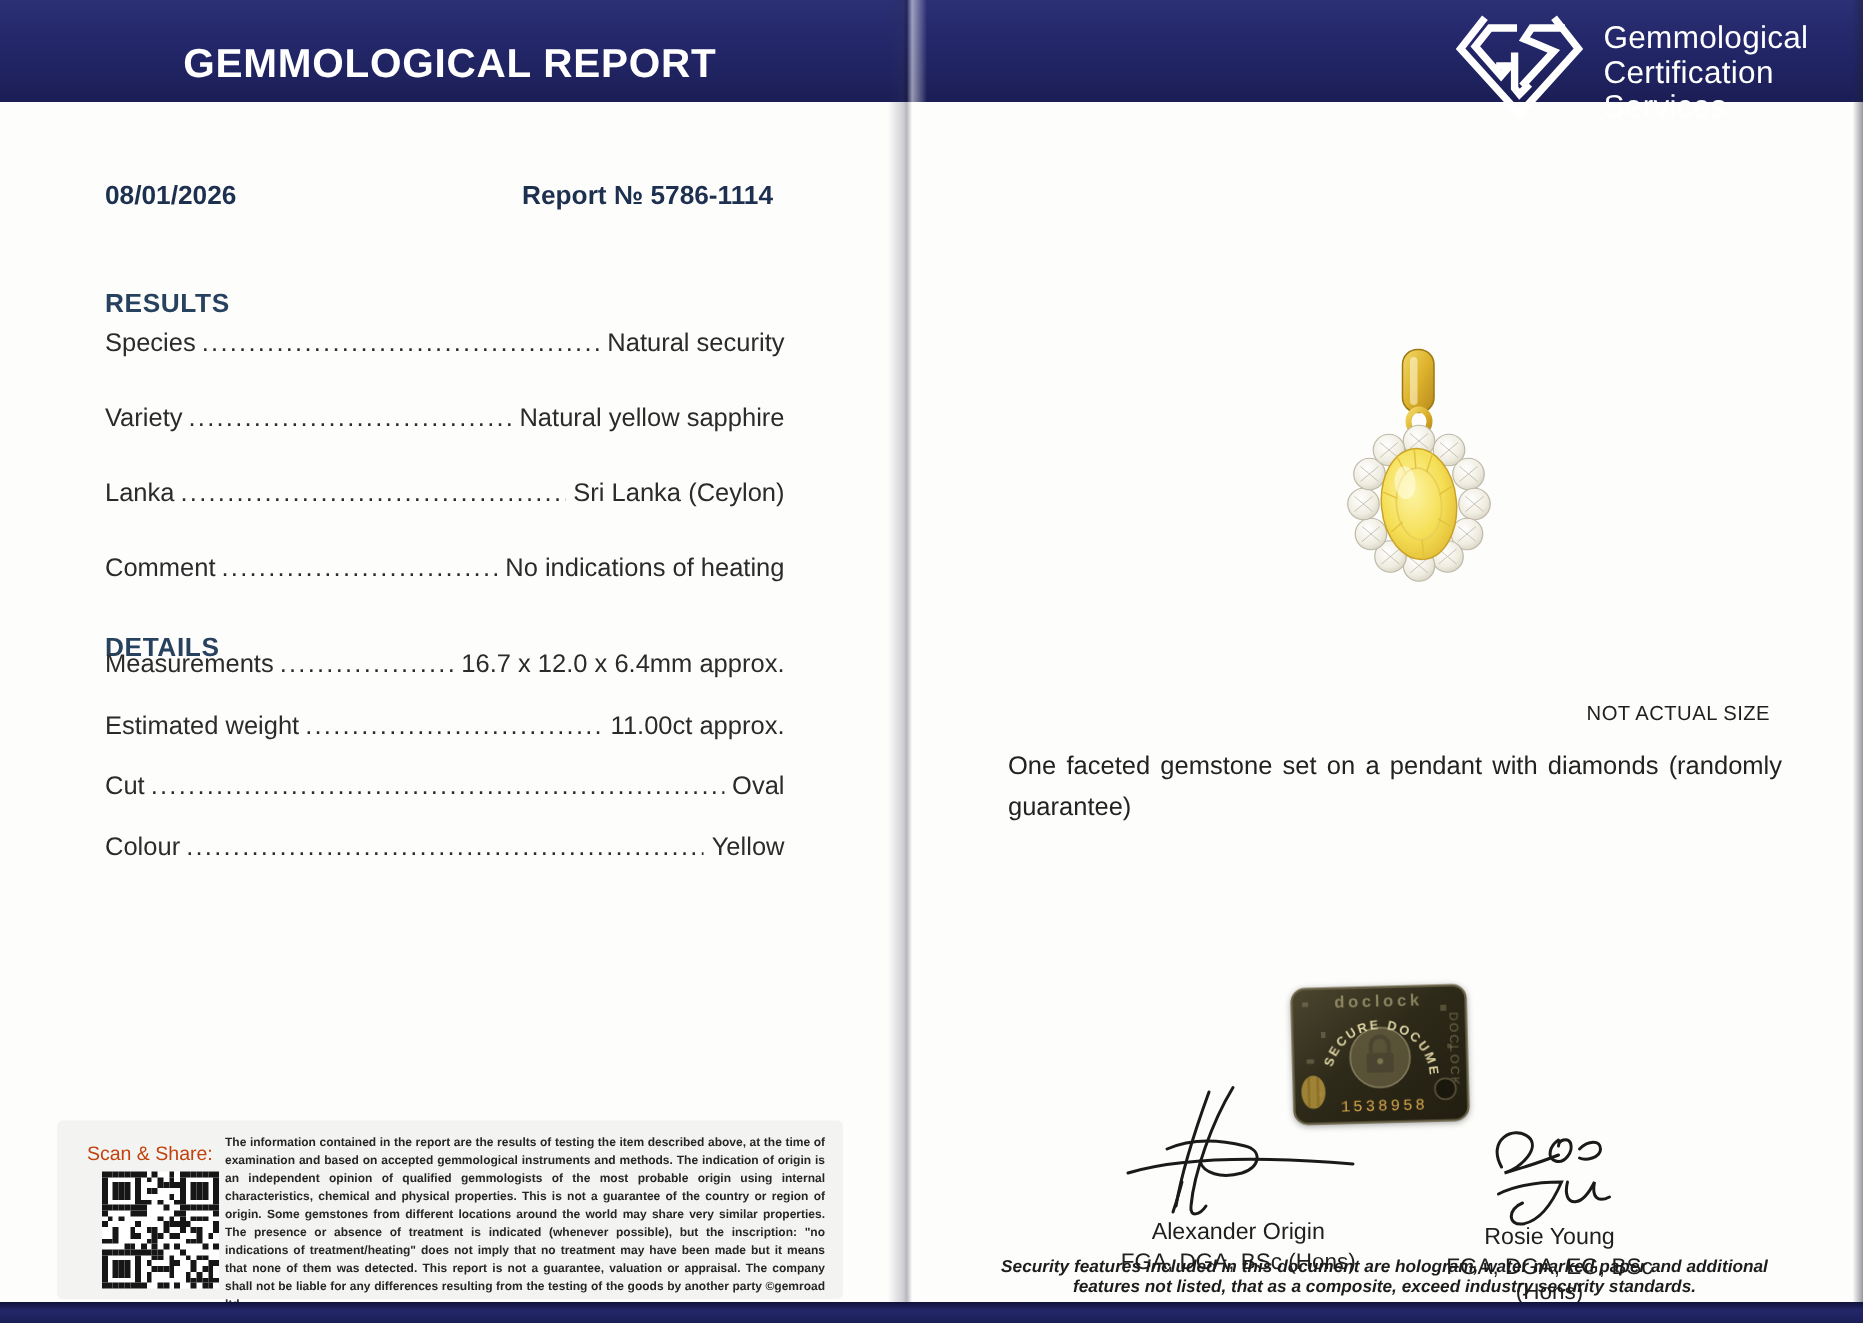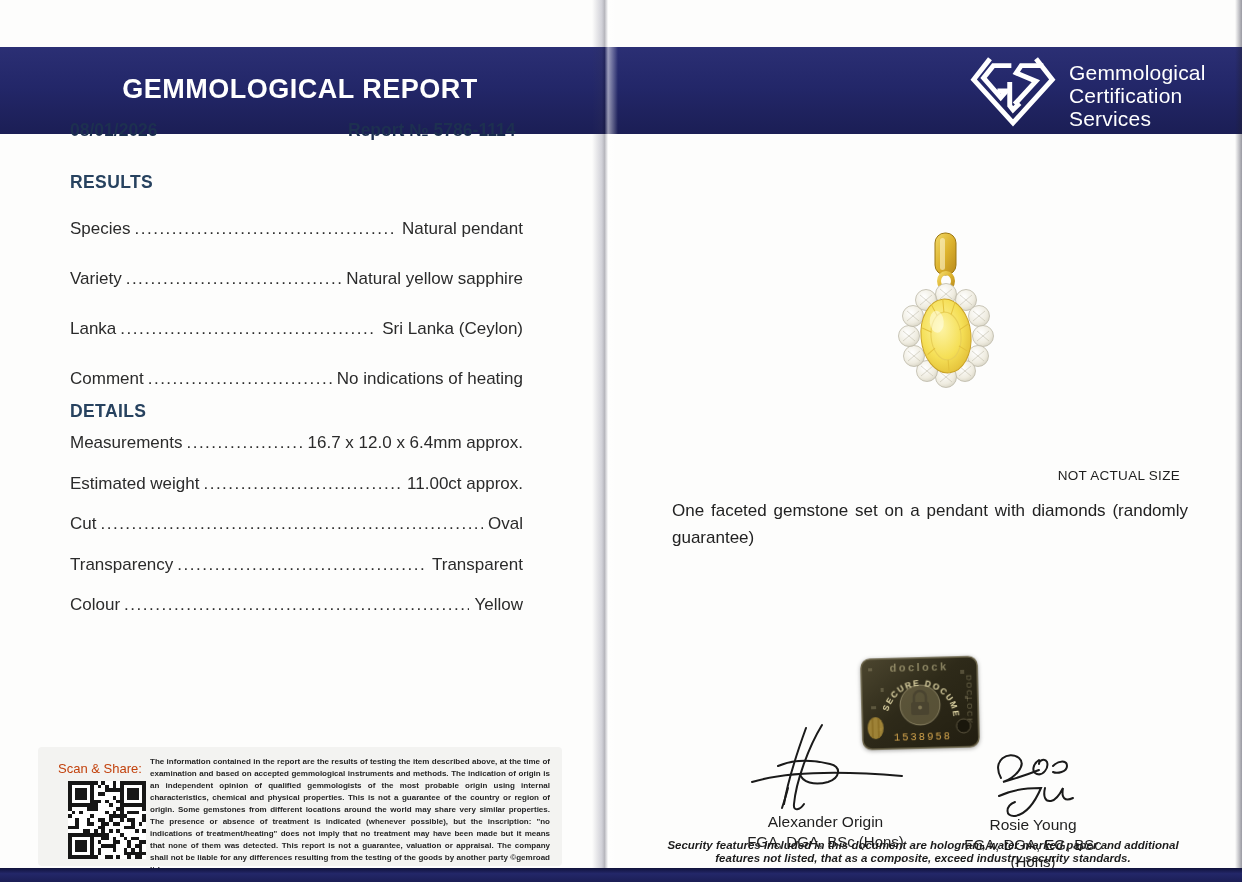--- a/index.html
+++ b/index.html
@@ -4,23 +4,22 @@
 <style>
   html,body{margin:0;padding:0;background:#e8e8e8;}
   *{box-sizing:border-box;}
   #page{
     position:relative;width:1242px;height:882px;background:#fdfdfc;
     font-family:"Liberation Sans",sans-serif;color:#262626;overflow:hidden;
     margin:0 auto;
   }
   
   .band-top{
-    position:absolute;left:0;top:0;width:100%;height:87px;
+    position:absolute;left:0;top:0;width:100%;height:68px;
     background:linear-gradient(180deg,#2b2f74 0%,#232769 45%,#1b1e55 100%);
-    margin-top:47px;
   }
   .band-bottom{
     position:absolute;left:0;top:868px;width:100%;height:14px;
     background:linear-gradient(180deg,#10123a 0%,#232769 40%,#1b1e55 100%);
   }
   .report-title{
     position:absolute;left:0;top:0;width:600px;height:84px;
     display:flex;align-items:center;justify-content:center;
     color:#ffffff;font-size:27px;font-weight:bold;letter-spacing:.5px;
   }
@@ -34,21 +33,21 @@
   }
   .edge-right{
     position:absolute;right:0;top:0;width:7px;height:882px;pointer-events:none;
     background:linear-gradient(90deg,rgba(0,0,0,0),rgba(30,30,50,.45));
   }
   
   .meta-row{position:absolute;left:70px;top:120px;width:460px;height:24px;
     font-size:17.5px;color:#1d3050;font-weight:600;}
   .meta-report{position:absolute;left:278px;top:0;}
   .section-h{position:absolute;left:70px;font-size:17.5px;font-weight:bold;
-    color:#27425f;letter-spacing:.4px;}
+    color:#27425f;letter-spacing:.4px;margin-top:20px;}
   .h-results{top:172px;}
   .h-details{top:401px;}
   .rows{position:absolute;left:70px;width:453px;display:flex;flex-direction:column;}
   .rows-results{top:218px;gap:29px;justify-content:center;}
   .rows-details{top:432px;gap:19.5px;}
   .row{display:flex;align-items:baseline;font-size:17px;line-height:21px;color:#2b2b2b;}
   .row .lbl{white-space:nowrap;padding-right:4px;}
   .row .dots{flex:1;overflow:hidden;white-space:nowrap;color:#2b2b2b;letter-spacing:1.5px;}
   .row .dots::after{content:"..........................................................................................";}
   .row .val{white-space:nowrap;padding-left:5px;}
@@ -112,21 +111,21 @@
   <div class="meta-row">
     <span>08/01/2026</span>
     <span class="meta-report">Report № 5786-1114</span>
   </div>
 
   <div class="section-h h-results">RESULTS</div>
   <div class="rows rows-results">
     <div class="row">
       <span class="lbl">Species</span>
       <span class="dots"></span>
-      <span class="val">Natural pendant</span>
+      <span class="val">Natural security</span>
     </div>
     <div class="row">
       <span class="lbl">Variety</span>
       <span class="dots"></span>
       <span class="val">Natural yellow sapphire</span>
     </div>
     <div class="row">
       <span class="lbl">Lanka</span>
       <span class="dots"></span>
       <span class="val">Sri Lanka (Ceylon)</span>
@@ -147,25 +146,20 @@
     </div>
     <div class="row">
       <span class="lbl">Estimated weight</span>
       <span class="dots"></span>
       <span class="val">11.00ct approx.</span>
     </div>
     <div class="row">
       <span class="lbl">Cut</span>
       <span class="dots"></span>
       <span class="val">Oval</span>
-    </div>
-    <div class="row">
-      <span class="lbl">Transparency</span>
-      <span class="dots"></span>
-      <span class="val">Transparent</span>
     </div>
     <div class="row">
       <span class="lbl">Colour</span>
       <span class="dots"></span>
       <span class="val">Yellow</span>
     </div>
   </div>
 
   <div class="footer-panel">
     <div class="scan-share">Scan &amp; Share:</div>

